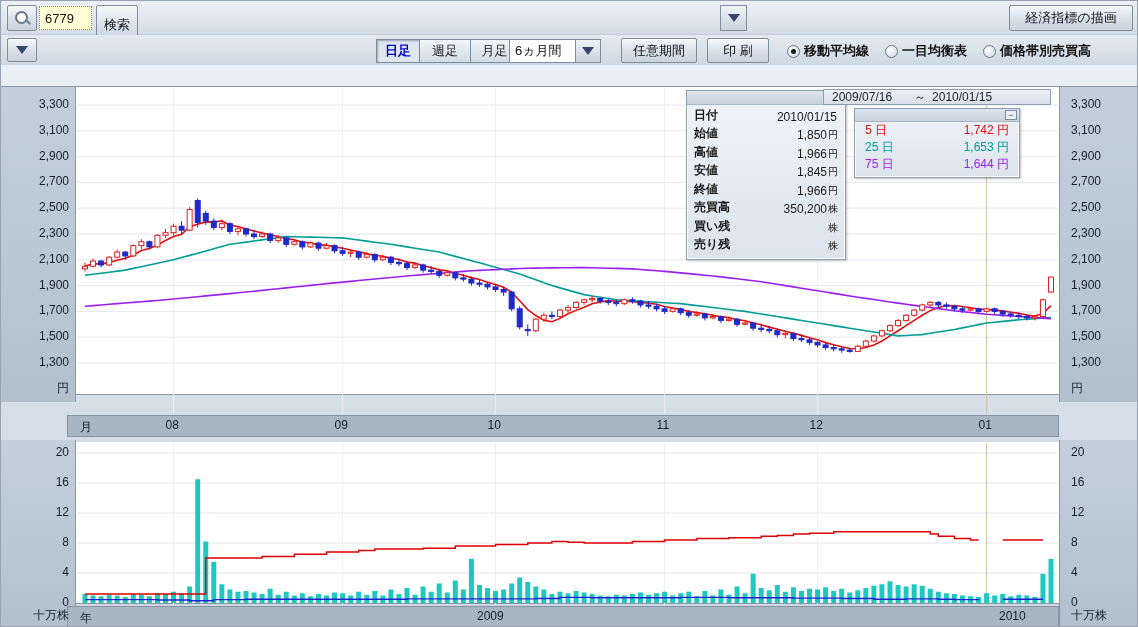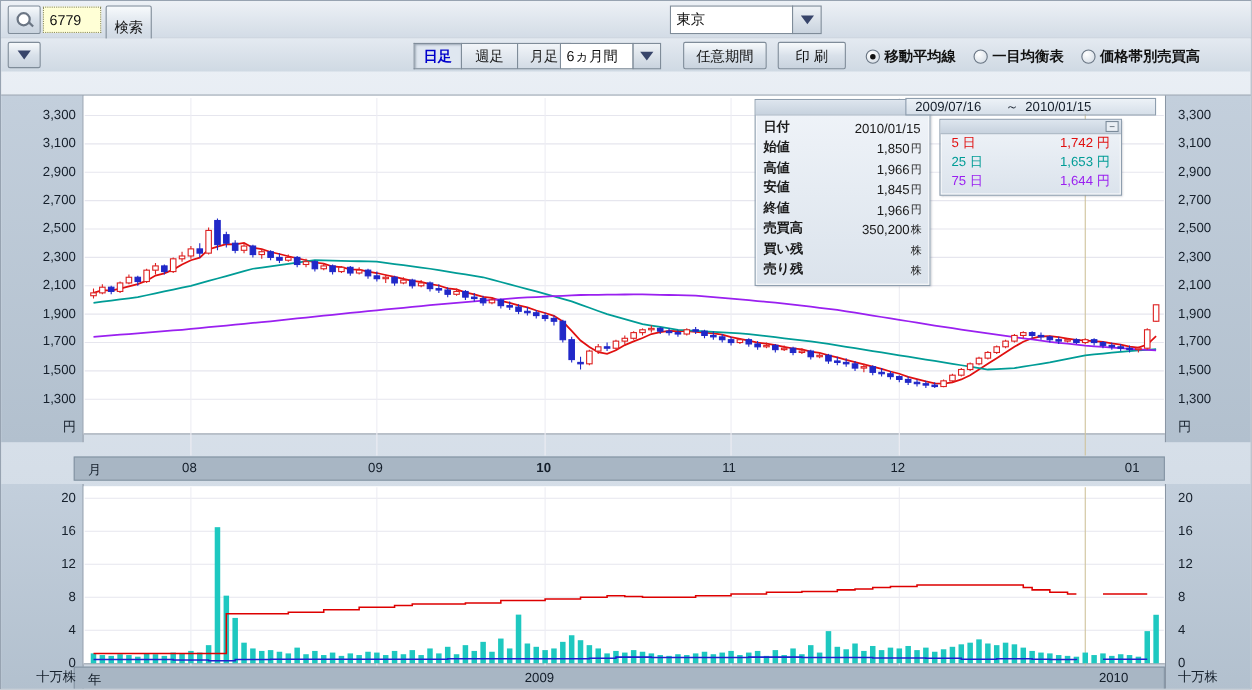--- a/index.html
+++ b/index.html
@@ -71,24 +71,24 @@
 <body>
 
 <div class="app">
 
   <div class="abs row1">
     <div class="abs btn" style="left:6px;top:4px;width:30px;height:26px;">
       <span class="mag"></span>
     </div>
     <input class="abs tfield code-field" style="left: 38px; top: 5px; width: 53px; height: 24px;" value="6779">
     <button class="abs btn" style="left:95px;top:4px;width:42px;height:40px;font-size:13px;">検索</button>
-    <input class="abs tfield" style="left: 608px; top: 4px; width: 112px; height: 26px;" value="東京">
     <div class="abs combo-btn" style="left:719px;top:4px;width:27px;height:26px;">
       <span class="tri-down"></span>
     </div>
+    <button class="abs btn" style="left:1008px;top:4px;width:124px;height:26px;font-size:13px;">経済指標の描画</button>
   </div>
 
   <div class="abs row2">
     <div class="abs btn" style="left:6px;top:3px;width:30px;height:24px;">
       <span class="tri-down"></span>
     </div>
     <div class="abs" style="left:363px;top:4px;display:flex;padding-left:12px;" id="tabs">
         <div class="tab sel" style="width: 43px;">日足</div>
         <div class="tab" style="width: 51px;">週足</div>
         <div class="tab" style="width: 49px;">月足</div>
@@ -645,20 +645,20 @@
       <span class="ticklabel" style="top: 478px; left: 18px; width: 50px; text-align: right;">4</span>
       <span class="ticklabel" style="top: 478px; left: 1070px;">4</span>
       <span class="ticklabel" style="top: 508px; left: 18px; width: 50px; text-align: right;">0</span>
       <span class="ticklabel" style="top: 508px; left: 1070px;">0</span>
       <span class="ticklabel" style="top: 293px; left: 18px; width: 50px; text-align: right;">円</span>
       <span class="ticklabel" style="top: 293px; left: 1070px;">円</span>
       <span class="ticklabel" style="top: 520px; left: 18px; width: 50px; text-align: right;">十万株</span>
       <span class="ticklabel" style="top: 520px; left: 1070px;">十万株</span>
       <span class="barlabel" style="top: 331px; left: 164.55px;">08</span>
       <span class="barlabel" style="top: 331px; left: 333.6px;">09</span>
-      <span class="barlabel" style="top: 331px; left: 486.55px; font-weight: bold;">10</span>
+      <span class="barlabel" style="top: 331px; left: 486.55px;">10</span>
       <span class="barlabel" style="top: 331px; left: 655.6px;">11</span>
       <span class="barlabel" style="top: 331px; left: 808.55px;">12</span>
-      <span class="barlabel" style="top: 331px; left: 977.6px; margin-left: 44px;">01</span>
+      <span class="barlabel" style="top: 331px; left: 977.6px;">01</span>
       <span class="barlabel" style="top: 522px; left: 476px;">2009</span>
       <span class="barlabel" style="top: 522px; left: 998px;">2010</span>
     </div>
 </div>
 
 </body></html>

